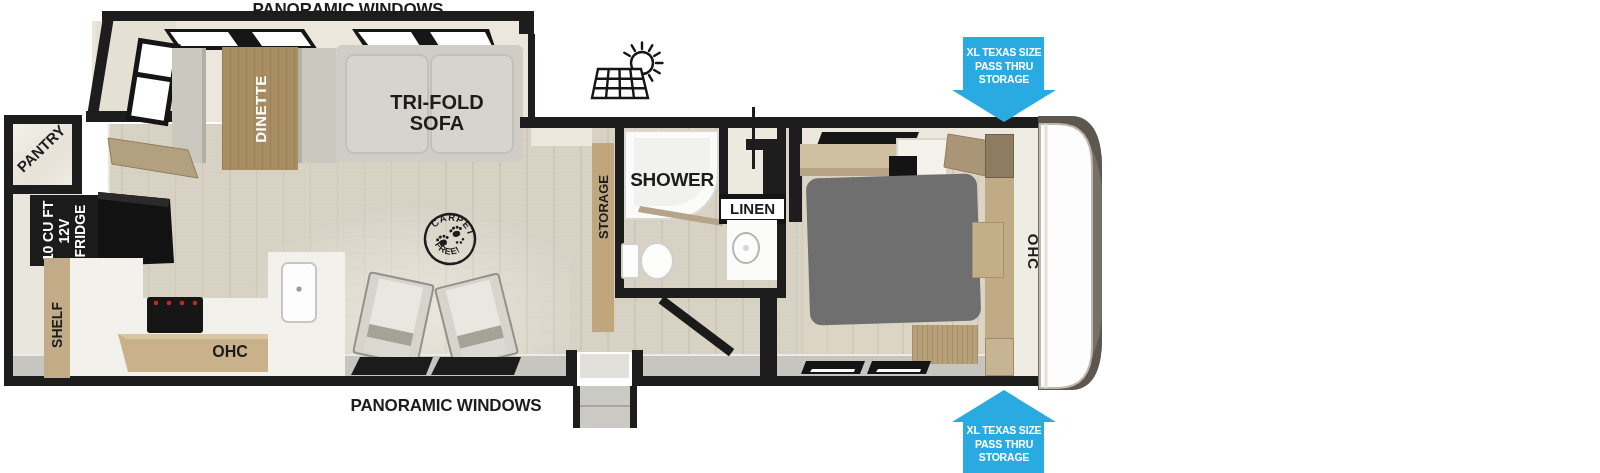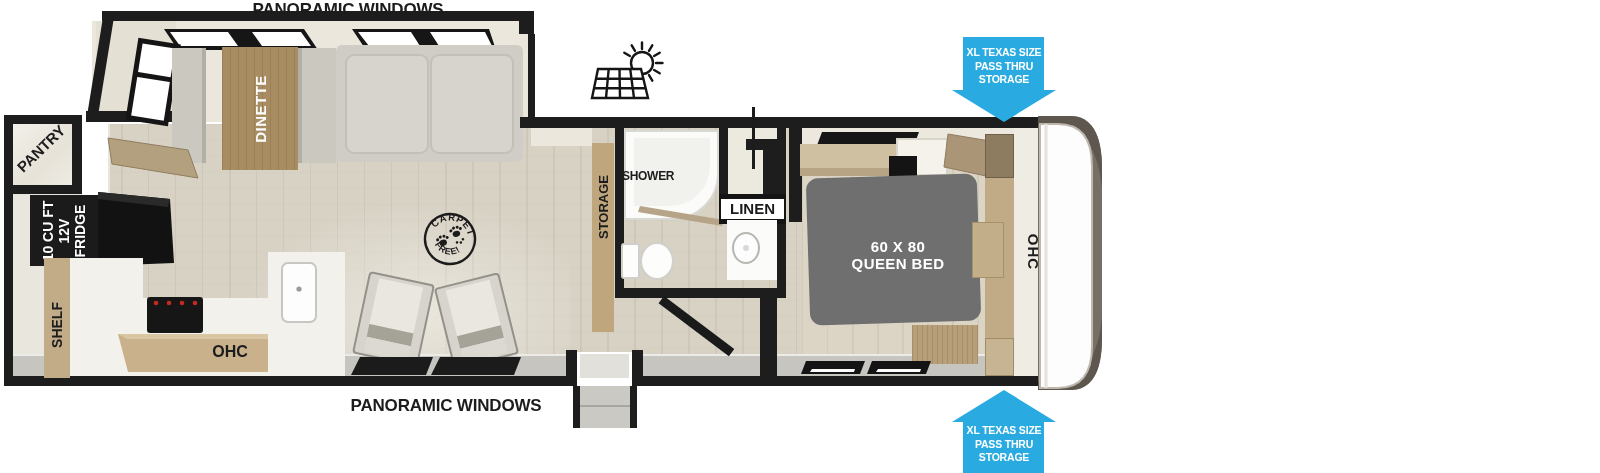--- a/index.html
+++ b/index.html
@@ -73,20 +73,21 @@
     </div>
 
 <div class="abs" style="left:298px;top:48px;width:38px;height:115px;background:#cbc8c0;border-left:4px solid #b2afa7;box-sizing:border-box;"></div>
 
 <div class="abs" style="left:336px;top:45px;width:187px;height:117px;background:#cfcdc5;border-radius:6px;"></div>
 
 <div class="abs" style="left:345px;top:54px;width:84px;height:100px;background:#d6d4cc;border:2px solid #c2c0b7;border-radius:9px;box-sizing:border-box;"></div>
 
 <div class="abs" style="left:430px;top:54px;width:84px;height:100px;background:#d6d4cc;border:2px solid #c2c0b7;border-radius:9px;box-sizing:border-box;"></div>
 
+<div class="lbl" style="left:357px;top:92px;width:160px;text-align:center;font-size:20px;line-height:21px;">TRI-FOLD<br>SOFA</div>
 
 <div class="wall" style="left:4px;top:115px;width:9px;height:271px;"></div>
 
 <div class="wall" style="left:4px;top:115px;width:78px;height:9px;"></div>
 
 <div class="wall" style="left:72px;top:124px;width:10px;height:70px;"></div>
 
 <div class="wall" style="left:4px;top:185px;width:78px;height:9px;"></div>
 
 <div class="abs" style="left:13px;top:124px;width:59px;height:61px;background:#edeae2;background-image:linear-gradient(135deg,#f2f0e9 0%,#e6e2d8 60%,#efece4 100%);"></div>
@@ -212,21 +213,21 @@
 <div class="wall" style="left:719px;top:128px;width:9px;height:74px;"></div>
 
 <div class="wall" style="left:777px;top:128px;width:9px;height:170px;"></div>
 
 <div class="wall" style="left:615px;top:288px;width:171px;height:10px;"></div>
 
 <div class="abs" style="left:624px;top:130px;width:95px;height:90px;background:#fbfbf9;border:2px solid #d8d8d4;border-bottom-right-radius:46px;box-sizing:border-box;">
 <div class="abs" style="left:8px;top:6px;width:76px;height:68px;background:#f1f1ee;border-bottom-right-radius:40px;"></div>
 </div>
 
-<div class="lbl" style="left:622px;top:169px;width:100px;text-align:left;font-size:12px;letter-spacing:-0.3px;">SHOWER</div>
+<div class="lbl" style="left:622px;top:169px;width:100px;text-align:center;font-size:19px;letter-spacing:-0.3px;">SHOWER</div>
 
 <svg class="abs" style="left:634px;top:198px;" width="96" height="32">
       <polygon points="6,8 90,22 88,28 4,14" fill="#b5a488"></polygon>
     </svg>
 
 <div class="abs" style="left:728px;top:128px;width:49px;height:72px;background:#eceadf;"></div>
 
 <div class="wall" style="left:746px;top:139px;width:31px;height:11px;"></div>
 
 <div class="wall" style="left:763px;top:139px;width:14px;height:58px;"></div>
@@ -296,21 +297,20 @@
 <div class="abs" style="left:896px;top:138px;width:52px;height:38px;background:#f4f2ea;border:2px solid #d8d5cb;box-sizing:border-box;"></div>
 
 <svg class="abs" style="left:940px;top:128px;" width="56" height="52">
       <polygon points="8,6 50,13 46,48 4,39" fill="#aa9576" stroke="#8f7c5f" stroke-width="1"></polygon>
     </svg>
 
 <div class="abs" style="left:889px;top:156px;width:28px;height:22px;background:#141414;"></div>
 
 <div class="abs" style="left:808px;top:176px;width:171px;height:147px;background:#6f6f6f;border-radius:12px;transform:rotate(-1.8deg);"></div>
 
-<div class="abs" style="left:818px;top:238px;width:160px;text-align:center;color:#fff;font-weight:bold;font-size:15px;letter-spacing:0.4px;line-height:17px;">60 X 80<br>QUEEN BED</div>
 
 <div class="abs" style="left:912px;top:325px;width:66px;height:39px;background:#b69f79;background-image:repeating-linear-gradient(90deg,rgba(90,65,30,0.18) 0 1px,transparent 1px 5px);"></div>
 
 <svg class="abs" style="left:800px;top:360px;" width="66" height="15">
       <polygon points="6,1 65,1 60,14 1,14" fill="#141414"></polygon>
       <polygon points="12,9 55,9 54,12 10,12" fill="#fdfdfd"></polygon>
     </svg>
 
 <svg class="abs" style="left:866px;top:360px;" width="66" height="15">
       <polygon points="6,1 65,1 60,14 1,14" fill="#141414"></polygon>

